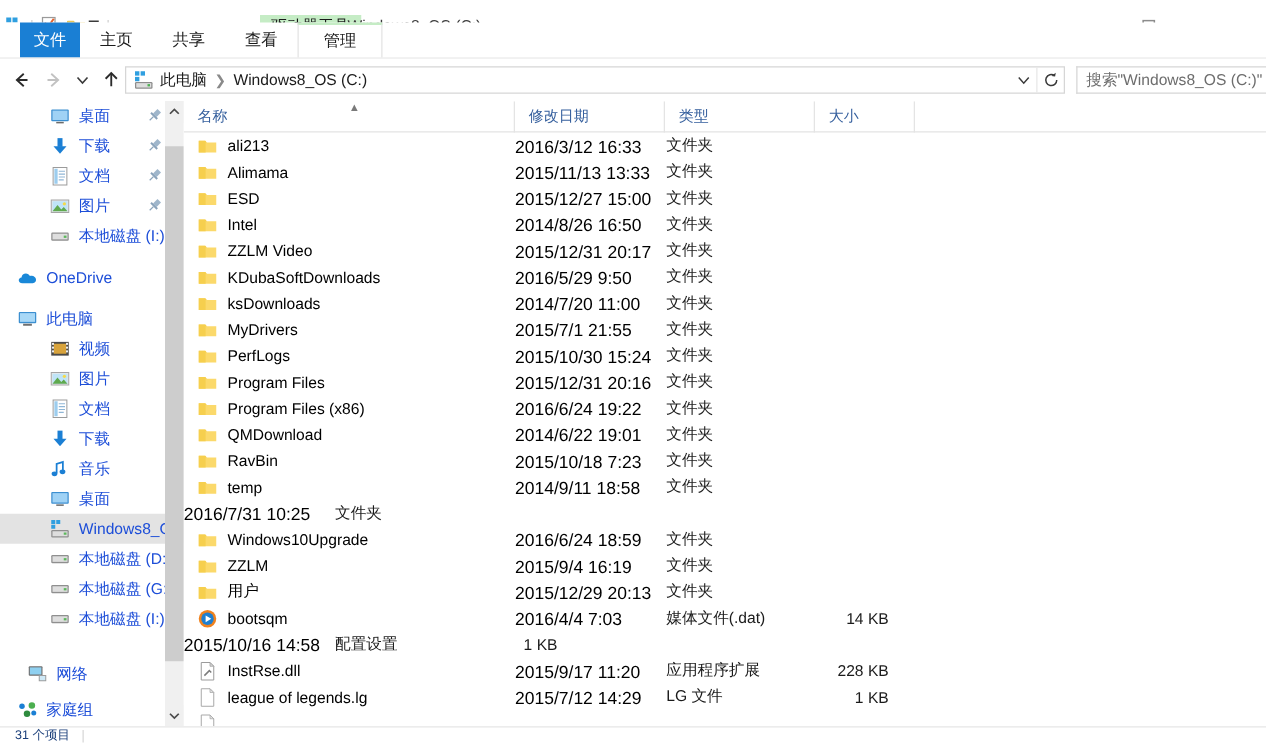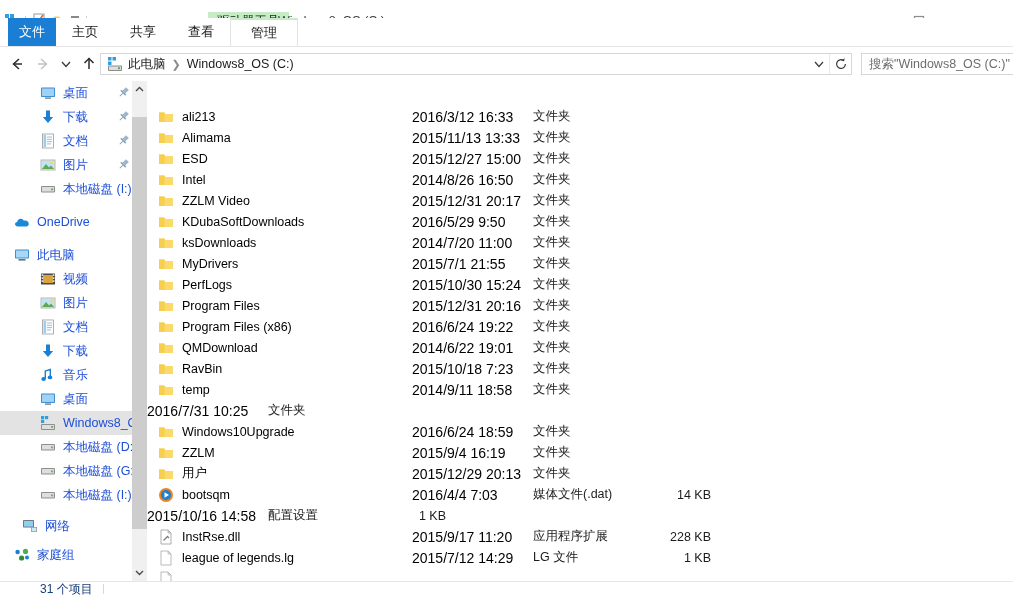--- a/index.html
+++ b/index.html
@@ -33,21 +33,21 @@
   }
   .wbtns { position: absolute; right: 0; top: 0; height: 18px; display: flex; }
   .wbtn { width: 46px; height: 18px; display: flex; align-items: center; justify-content: center; }
   .wbtn svg { display: block; }
 
   
   .ribbon {
     position: absolute; left: 0; top: 18px; width: 1013px; height: 28px;
     background: #ffffff;
   }
-  .tabrow { position: absolute; left: 8px; top: 0; height: 28px; display: flex; align-items: flex-start; }
+  .tabrow { position: absolute; left: 16px; top: 0; height: 28px; display: flex; align-items: flex-start; }
   .tab {
     display: flex; align-items: center; justify-content: center;
     font-size: 13px; color: #1b1b1b; height: 28px; white-space: nowrap;
   }
   .tab-file { background: #1a7fd4; color: #ffffff; width: 48px; }
   .tab-plain { padding: 0 16px; }
   .tab-manage {
     padding: 0 20px; border-left: 1px solid #e3e3e3; border-right: 1px solid #e3e3e3;
     border-top: 2px solid #c5ecc5;
   }
@@ -149,21 +149,21 @@
   .cell-type { width: 120px; padding-left: 1px; font-size: 12.5px; color: #1b1b1b; white-space: nowrap; }
   .cell-size { width: 80px; padding-right: 21px; text-align: right; font-size: 12.5px; color: #1b1b1b; white-space: nowrap; }
 
   
   .statusbar {
     position: absolute; left: 0; bottom: 0; width: 1013px; height: 14px;
     border-top: 1px solid #e6e6e6; background: #ffffff;
     display: flex; align-items: center; overflow: hidden;
   }
   .status-text {
-    font-size: 12px; color: #1b3f7a; padding-left: 12px; line-height: 14px; margin-left: 28px;
+    font-size: 10px; color: #1b3f7a; padding-left: 12px; line-height: 14px;
   }
   .status-sep { width: 1px; height: 10px; background: #d8d8d8; margin-left: 10px; }
 </style>
 </head>
 <body>
 
 <div class="titlebar">
   <div class="qat">
     <span class="qat-ico">
       <svg width="16" height="16" viewBox="0 0 16 16">
@@ -507,21 +507,21 @@
       <div class="nav-item indent2">
         <span class="nav-ico">
           <svg width="16" height="16" viewBox="0 0 16 16">
             <rect x="1" y="5" width="14" height="6.5" rx="1" fill="#8f8f8f"></rect>
             <rect x="2" y="6" width="12" height="4.5" fill="#dedede"></rect>
             <rect x="11" y="7.5" width="2.2" height="1.8" fill="#5cb85c"></rect>
           </svg>
         </span>
         <span class="nav-label">本地磁盘 (I:)</span>
       </div>
-      <div class="nav-item indent1" style="margin-top: 7px;">
+      <div class="nav-item indent1" style="margin-top: 20px;">
         <span class="nav-ico">
           <svg width="16" height="16" viewBox="0 0 16 16">
             <rect x="1" y="2" width="11" height="7.5" rx="0.8" fill="#6f6f6f"></rect>
             <rect x="1.9" y="2.9" width="9.2" height="5.7" fill="#8fd0f0"></rect>
             <path d="M9 9 L15 9 L15 14 L9 14 Z" fill="#9c9c9c"></path>
             <path d="M9.8 9.8 L14.2 9.8 L14.2 13.2 L9.8 13.2 Z" fill="#cfe9f7"></path>
           </svg>
         </span>
         <span class="nav-label">网络</span>
       </div>
@@ -547,20 +547,35 @@
   </div>
   <div class="sb-thumb"></div>
   <div class="sb-arrow down">
     <svg width="9" height="9" viewBox="0 0 9 9">
         <path d="M1 3 L4.5 6.5 L8 3" fill="none" stroke="#4a4a4a" stroke-width="1.4"></path>
       </svg>
   </div>
 </div>
 
 <div class="listpane">
+  <div class="colheader">
+    <div class="col col-name">
+      <span>名称</span>
+      <span class="col-sortmark">▲</span>
+    </div>
+    <div class="col col-date">
+      <span>修改日期</span>
+    </div>
+    <div class="col col-type">
+      <span>类型</span>
+    </div>
+    <div class="col col-size">
+      <span>大小</span>
+    </div>
+  </div>
   <div class="rows" id="file-rows">
       <div class="row">
         <div class="cell-name">
           <span class="file-ico">
             <svg width="16" height="16" viewBox="0 0 16 16">
               <path d="M1 3.5 L6.2 3.5 L7.4 5 L15 5 L15 13 L1 13 Z" fill="#fbd96b"></path>
               <path d="M1 3.5 L6.2 3.5 L7.4 5 L6.5 5 L6.5 13 L1 13 Z" fill="#f6cf4e"></path>
             </svg>
           </span>
           <span>ali213</span>

